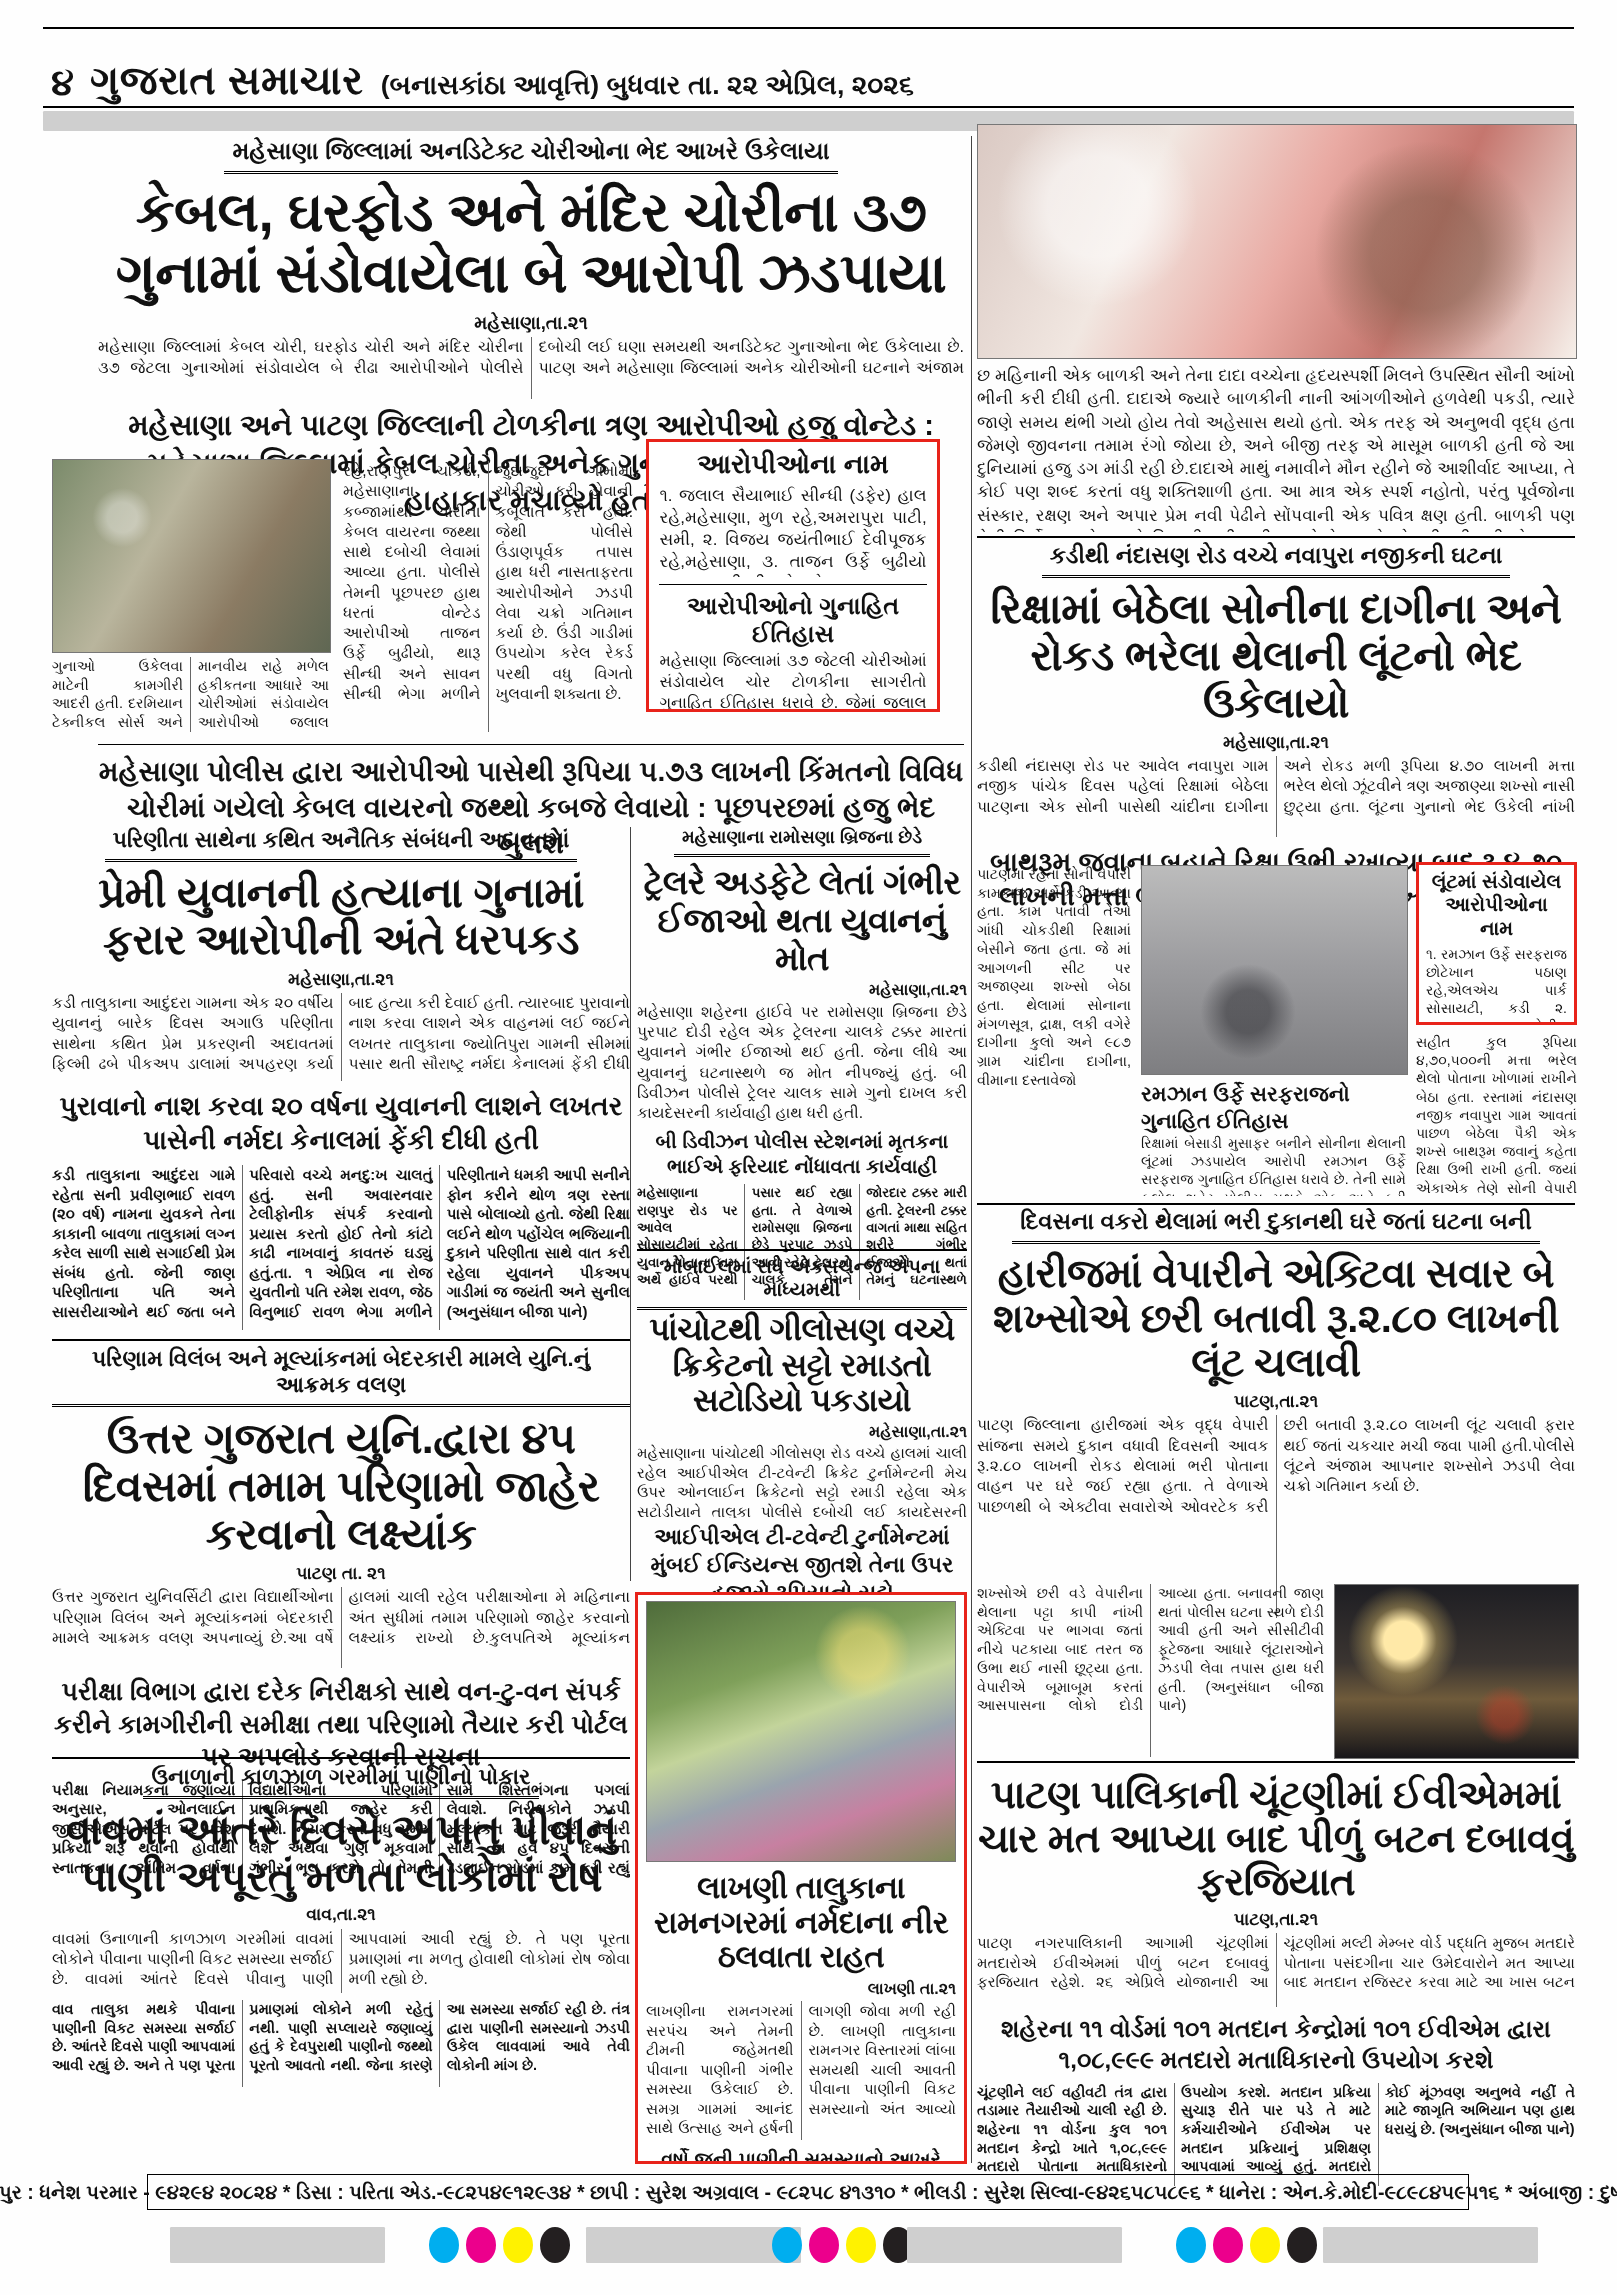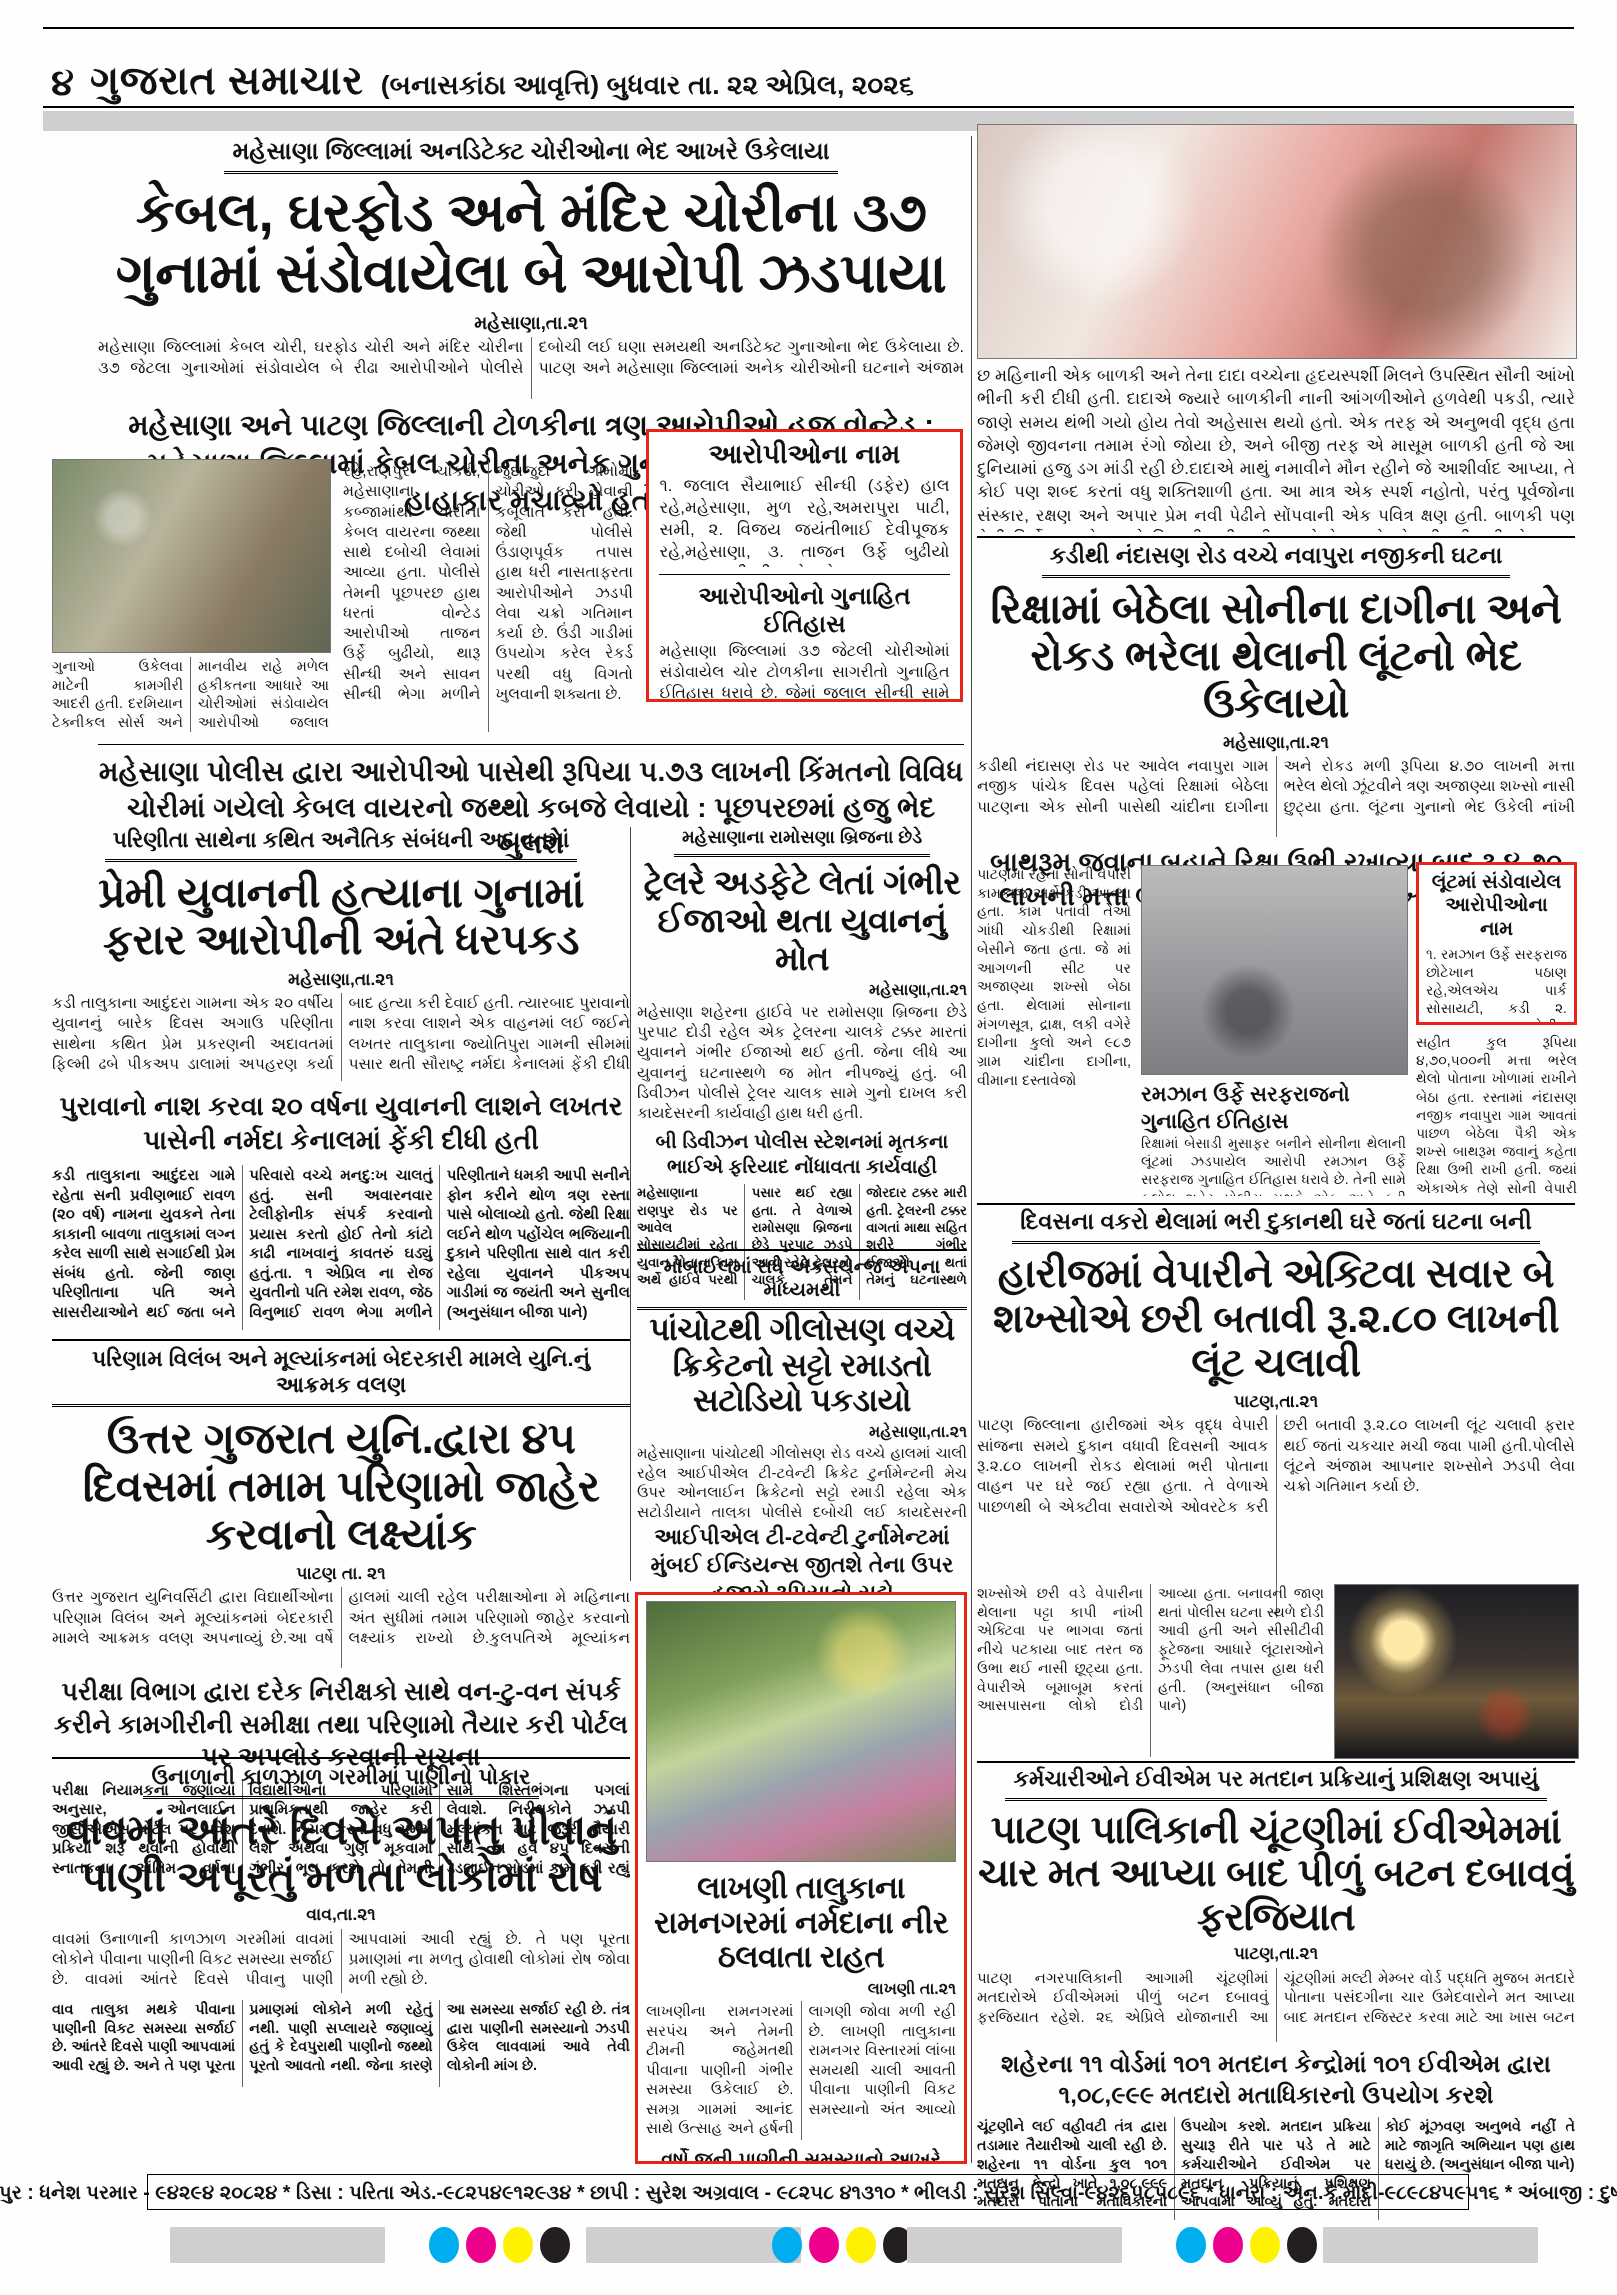--- a/index.html
+++ b/index.html
@@ -47,21 +47,21 @@
     <div class="dl" style="font-size:18.5px;margin-top:7px">મહેસાણા,તા.૨૧</div>
     <div class="bd c2" style="font-size:16px;height:62px;margin-top:3.5px">મહેસાણા જિલ્લામાં કેબલ ચોરી, ઘરફોડ ચોરી અને મંદિર ચોરીના ૩૭ જેટલા ગુનાઓમાં સંડોવાયેલ બે રીઢા આરોપીઓને પોલીસે દબોચી લઈ ઘણા સમયથી અનડિટેક્ટ ગુનાઓના ભેદ ઉકેલાયા છે. પાટણ અને મહેસાણા જિલ્લામાં અનેક ચોરીઓની ઘટનાને અંજામ આપી હાહાકાર મચાવનાર ચોર ટોળકીના ત્રણ સાગરીતો હજુ વોન્ટેડ રહ્યા છે. ગુનાહીત ઈતિહાસ ધરાવતી આ ચોર ટોળકીએ જિલ્લામાં કેબલ ચોરીના અનેક ગુનાઓને અંજામ આપીને હાહાકાર મચાવ્યો હતો. ઝડપાયેલ આરોપીઓને આગળની કાર્યવાહી માટે મોઢેરા પોલીસને સોંપવામાં આવ્યા છે. જયારે તેમની પાસેથી રૂપિયા પ.૭૩ લાખની કિંમતના ચોરીમાં ગયેલ કેબલ વાયરનો જથ્થો કબજે કરવામાં આવ્યો હતો.</div>
     <div class="sub" style="font-size:29px;margin-top:8px">મહેસાણા અને પાટણ જિલ્લાની ટોળકીના ત્રણ આરોપીઓ હજુ વોન્ટેડ : મહેસાણા જિલ્લામાં કેબલ ચોરીના અનેક ગુનાઓને અંજામ આપીને હાહાકાર મચાવ્યો હતો</div>
   </section>
 
   <div class="photo" style="left:52px;top:459px;width:277px;height:192px;background:
       radial-gradient(circle at 25% 30%, rgba(255,255,255,.35) 0 6%, transparent 12%),
       linear-gradient(120deg,#7b8b6b,#b9b59d 38%,#8b7b63 68%,#5f6753)"></div>
   <div class="abs bd c2" style="left:52px;top:657px;width:277px;height:75px;font-size:14.4px">ગુનાઓ ઉકેલવા માટેની કામગીરી આદરી હતી. દરમિયાન ટેક્નીકલ સોર્સ અને માનવીય રાહે મળેલ હકીકતના આધારે આ ચોરીઓમાં સંડોવાયેલ આરોપીઓ જલાલ સૈયાભાઈ સીન્ધી અને વિજય જયંતીભાઈ દેવીપૂજકને ઝડપી લઈ પૂછપરછ હાથ ધરી હતી.</div>
   <div class="abs bd c2" style="left:343px;top:461px;width:290px;height:271px;font-size:15.6px">રહે,રાણપુર ચોકડી, મહેસાણાના કબ્જામાંથી ચોરીના કેબલ વાયરના જથ્થા સાથે દબોચી લેવામાં આવ્યા હતા. પોલીસે તેમની પૂછપરછ હાથ ધરતાં વોન્ટેડ આરોપીઓ તાજન ઉર્ફે બુઢીયો, થારૂ સીન્ધી અને સાવન સીન્ધી ભેગા મળીને જુદાજુદા ગામોમાં ચોરીઓ કરી હોવાની કબૂલાત કરી હતી. જેથી પોલીસે ઉંડાણપૂર્વક તપાસ હાથ ધરી નાસતાફરતા આરોપીઓને ઝડપી લેવા ચક્રો ગતિમાન કર્યા છે. ઉંડી ગાડીમાં ઉપયોગ કરેલ રેકર્ડ પરથી વધુ વિગતો ખુલવાની શક્યતા છે.</div>
-  <section class="abs rbx" style="left:646px;top:429px;width:317px;height:273px">
+  <section class="abs rbx" style="left:646px;top:439px;width:294px;height:273px">
     <div class="rbx-t" style="font-size:26.6px">આરોપીઓના નામ</div>
     <div class="bd" style="font-size:17px;height:92px;margin-top:4.6px">૧. જલાલ સૈયાભાઈ સીન્ધી (ડફેર) હાલ રહે,મહેસાણા, મુળ રહે,અમરાપુરા પાટી, સમી, ૨. વિજય જયંતીભાઈ દેવીપૂજક રહે,મહેસાણા, ૩. તાજન ઉર્ફે બુઢીયો રમજાન સીન્ધી રહે,મહેસાણા, ૪. થારૂ કાળાભાઈ સીન્ધી રહે,રાણીસર, તા.સાંતલપુર, ૫. સાવન ડેરાભાઈ સીન્ધી રહે,મહેસાણા</div>
     <div class="rbx-d"></div>
     <div class="rbx-t" style="font-size:24px">આરોપીઓનો ગુનાહિત ઈતિહાસ</div>
     <div class="bd" style="font-size:16px;height:87px;margin-top:3.5px">મહેસાણા જિલ્લામાં ૩૭ જેટલી ચોરીઓમાં સંડોવાયેલ ચોર ટોળકીના સાગરીતો ગુનાહિત ઈતિહાસ ધરાવે છે. જેમાં જલાલ સીન્ધી સામે હારીજ અને મહેસાણા તાલુકા પોલીસ મથકે અગાઉ જુદાજુદા પાંચ ગુનાઓ દાખલ થયેલા છે. જયારે વોન્ટેડ આરોપી તાજન ઉર્ફે બુઢીયો સીન્ધી સામે શંખેશ્વર, સાંથલ, લાંઘણજ, બેચરાજી, બાલીસણ, મહેસાણા બી ડિવીઝન પોલીસ સ્ટેશમાં કુલ ૭ ગુનાઓ નોંધાયેલ છે.</div>
   </section>
 
   <section class="abs" style="left:98px;top:744px;width:866px;border-top:1.7px solid #000;padding-top:9px">
     <div class="sub" style="font-size:28px">મહેસાણા પોલીસ દ્વારા આરોપીઓ પાસેથી રૂપિયા પ.૭૩ લાખની કિંમતનો વિવિધ ચોરીમાં ગયેલો કેબલ વાયરનો જથ્થો કબજે લેવાયો : પૂછપરછમાં હજુ ભેદ ખુલશે</div>
   </section>
@@ -157,21 +157,20 @@
     <div class="bd c2" style="font-size:15.6px;height:203px;margin-top:3.5px">પાટણ જિલ્લાના હારીજમાં એક વૃદ્ધ વેપારી સાંજના સમયે દુકાન વધાવી દિવસની આવક રૂ.૨.૮૦ લાખની રોકડ થેલામાં ભરી પોતાના વાહન પર ઘરે જઈ રહ્યા હતા. તે વેળાએ પાછળથી બે એક્ટીવા સવારોએ ઓવરટેક કરી છરી બતાવી રૂ.૨.૮૦ લાખની લૂંટ ચલાવી ફરાર થઈ જતાં ચકચાર મચી જવા પામી હતી.પોલીસે લૂંટને અંજામ આપનાર શખ્સોને ઝડપી લેવા ચક્રો ગતિમાન કર્યા છે.</div>
   </section>
   <div class="abs bd c2" style="left:977px;top:1584px;width:347px;height:173px;font-size:14.4px">શખ્સોએ છરી વડે વેપારીના થેલાના પટ્ટા કાપી નાંખી એક્ટિવા પર ભાગવા જતાં નીચે પટકાયા બાદ તરત જ ઉભા થઈ નાસી છૂટ્યા હતા. વેપારીએ બૂમાબૂમ કરતાં આસપાસના લોકો દોડી આવ્યા હતા. બનાવની જાણ થતાં પોલીસ ઘટના સ્થળે દોડી આવી હતી અને સીસીટીવી ફૂટેજના આધારે લૂંટારાઓને ઝડપી લેવા તપાસ હાથ ધરી હતી. (અનુસંધાન બીજા પાને)</div>
   <div class="photo" style="left:1334px;top:1584px;width:243px;height:173px;background:
       radial-gradient(circle at 28% 32%, #ffe9a8 0 9%, rgba(255,220,120,.35) 16%, transparent 26%),
       radial-gradient(circle at 70% 75%, rgba(200,60,40,.45) 0 6%, transparent 14%),
       linear-gradient(180deg,#1e1e23,#3b3531 45%,#6f5b3b 66%,#17161a)"></div>
 
   <div class="hline" style="left:977px;top:1761px;width:598px;height:1.7px"></div>
   <section class="abs" style="left:977px;top:1766px;width:598px">
-    <div class="kick" style="font-size:22px"><span>કર્મચારીઓને ઈવીએમ પર મતદાન પ્રક્રિયાનું પ્રશિક્ષણ અપાયું</span></div>
     <div class="hl" style="font-size:39px;margin-top:7px">પાટણ પાલિકાની ચૂંટણીમાં ઈવીએમમાં ચાર મત આપ્યા બાદ પીળું બટન દબાવવું ફરજિયાત</div>
     <div class="dl" style="font-size:17.3px;margin-top:4.6px">પાટણ,તા.૨૧</div>
     <div class="bd c2" style="font-size:15px;height:74px;margin-top:3.5px">પાટણ નગરપાલિકાની આગામી ચૂંટણીમાં મતદારોએ ઈવીએમમાં પીળું બટન દબાવવું ફરજિયાત રહેશે. ૨૬ એપ્રિલે યોજાનારી આ ચૂંટણીમાં મલ્ટી મેમ્બર વોર્ડ પદ્ધતિ મુજબ મતદારે પોતાના પસંદગીના ચાર ઉમેદવારોને મત આપ્યા બાદ મતદાન રજિસ્ટર કરવા માટે આ ખાસ બટન દબાવવું પડશે. જો મતદાર પીળું બટન નહીં દબાવે તો તેનું મતદાન નિષ્ફળ જઈ શકે છે.</div>
     <div class="sub" style="font-size:24px;margin-top:7px">શહેરના ૧૧ વોર્ડમાં ૧૦૧ મતદાન કેન્દ્રોમાં ૧૦૧ ઈવીએમ દ્વારા ૧,૦૮,૯૯૯ મતદારો મતાધિકારનો ઉપયોગ કરશે</div>
     <div class="bd c3" style="font-size:14.4px;height:103px;margin-top:7px">ચૂંટણીને લઈ વહીવટી તંત્ર દ્વારા તડામાર તૈયારીઓ ચાલી રહી છે. શહેરના ૧૧ વોર્ડના કુલ ૧૦૧ મતદાન કેન્દ્રો ખાતે ૧,૦૮,૯૯૯ મતદારો પોતાના મતાધિકારનો ઉપયોગ કરશે. મતદાન પ્રક્રિયા સુચારૂ રીતે પાર પડે તે માટે કર્મચારીઓને ઈવીએમ પર મતદાન પ્રક્રિયાનું પ્રશિક્ષણ આપવામાં આવ્યું હતું. મતદારો કોઈ મૂંઝવણ અનુભવે નહીં તે માટે જાગૃતિ અભિયાન પણ હાથ ધરાયું છે. (અનુસંધાન બીજા પાને)</div>
   </section>
 
   <div class="abs" style="left:147px;top:2174px;width:1322px;height:36px;border:1.7px solid #000;box-sizing:border-box;
        display:flex;align-items:center;justify-content:center">
     <div style="font-size:19.6px;font-weight:700;white-space:nowrap">જાહેરાત માટે મળો:- * પાલનપુર : ધનેશ પરમાર - ૯૪૨૯૪ ૨૦૮૨૪  * ડિસા : પરિતા એડ.-૯૮૨૫૪૯૧૨૯૩૪  * છાપી : સુરેશ અગ્રવાલ - ૯૮૨૫૮ ૪૧૩૧૦ * ભીલડી : સુરેશ સિલ્વા-૯૪૨૬૫૮૫૮૯૬ * ધાનેરા : એન.કે.મોદી-૯૮૯૮૪૫૯૫૧૬ * અંબાજી : દુષ્યંત આચાર્ય-૯૯૯૮૧૭૦૫૨૦</div>

